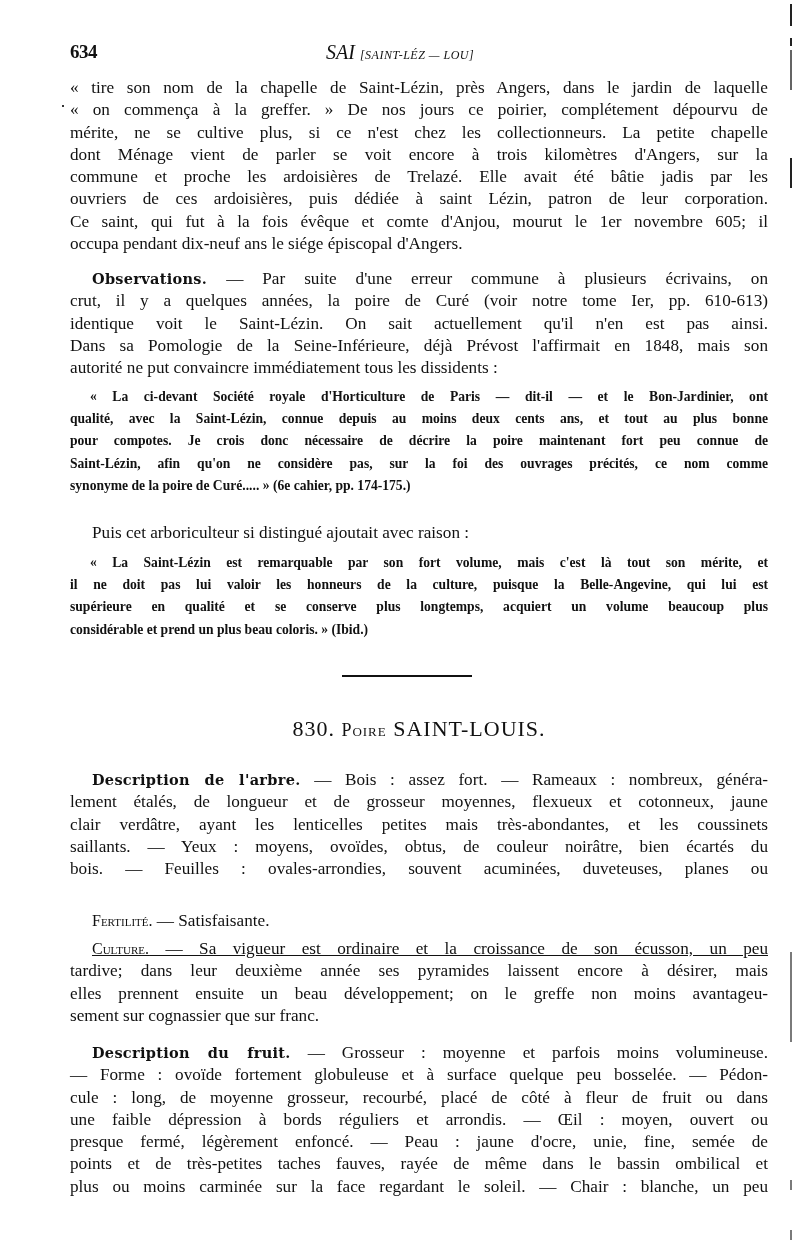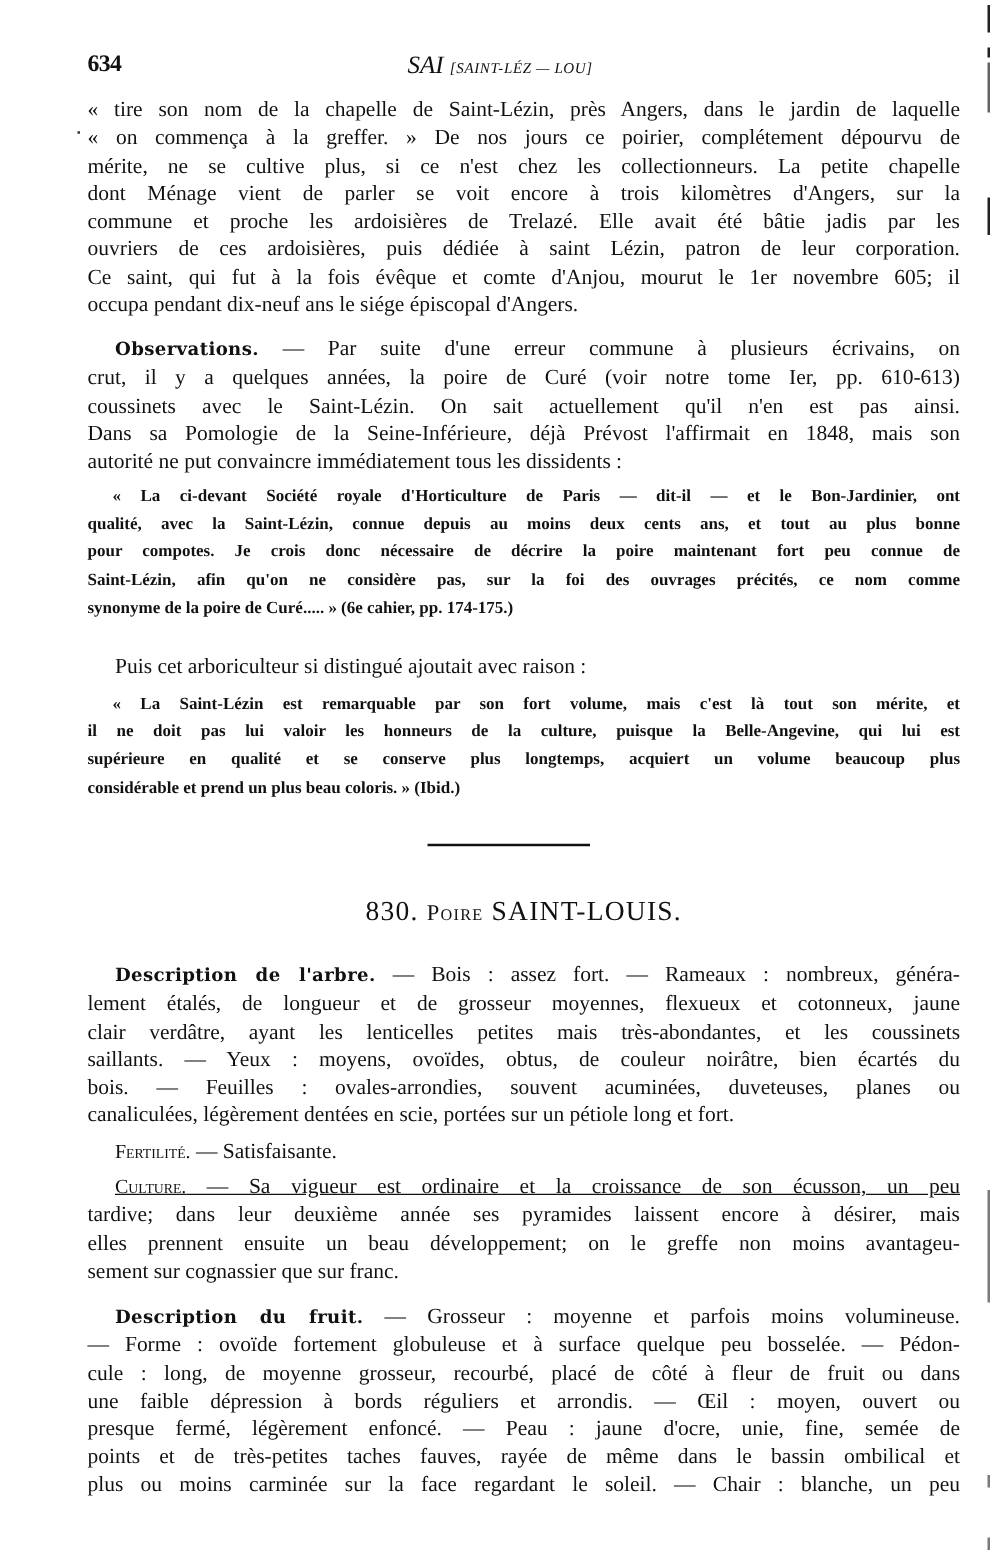--- a/index.html
+++ b/index.html
@@ -43,21 +43,21 @@
     <span class="line">dont Ménage vient de parler se voit encore à trois kilomètres d'Angers, sur la</span>
     <span class="line">commune et proche les ardoisières de Trelazé. Elle avait été bâtie jadis par les</span>
     <span class="line">ouvriers de ces ardoisières, puis dédiée à saint Lézin, patron de leur corporation.</span>
     <span class="line">Ce saint, qui fut à la fois évêque et comte d'Anjou, mourut le 1er novembre 605; il</span>
     <span class="line last">occupa pendant dix-neuf ans le siége épiscopal d'Angers.</span>
   </div>
 
   <div class="blk p" style="top:268px;">
     <span class="line" style="padding-left:22px;"><span class="bold-lead">Observations.</span><span> — Par suite d'une erreur commune à plusieurs écrivains, on</span></span>
     <span class="line">crut, il y a quelques années, la poire de Curé (voir notre tome Ier, pp. 610-613)</span>
-    <span class="line">coussinets avec le Saint-Lézin. On sait actuellement qu'il n'en est pas ainsi.</span>
+    <span class="line">identique voit le Saint-Lézin. On sait actuellement qu'il n'en est pas ainsi.</span>
     <span class="line">Dans sa Pomologie de la Seine-Inférieure, déjà Prévost l'affirmait en 1848, mais son</span>
     <span class="line last">autorité ne put convaincre immédiatement tous les dissidents :</span>
   </div>
 
   <div class="blk p q" style="top:386px;">
     <span class="line" style="padding-left:20px;">« La ci-devant Société royale d'Horticulture de Paris — dit-il — et le Bon-Jardinier, ont</span>
     <span class="line">qualité, avec la Saint-Lézin, connue depuis au moins deux cents ans, et tout au plus bonne</span>
     <span class="line">pour compotes. Je crois donc nécessaire de décrire la poire maintenant fort peu connue de</span>
     <span class="line">Saint-Lézin, afin qu'on ne considère pas, sur la foi des ouvrages précités, ce nom comme</span>
     <span class="line last">synonyme de la poire de Curé..... » (6e cahier, pp. 174-175.)</span>
@@ -81,21 +81,20 @@
     <span class="sc">Poire</span>
     <span>SAINT-LOUIS.</span>
   </div>
 
   <div class="blk p" style="top:769px;">
     <span class="line" style="padding-left:22px;"><span class="bold-lead">Description de l'arbre.</span><span> — Bois : assez fort. — Rameaux : nombreux, généra-</span></span>
     <span class="line">lement étalés, de longueur et de grosseur moyennes, flexueux et cotonneux, jaune</span>
     <span class="line">clair verdâtre, ayant les lenticelles petites mais très-abondantes, et les coussinets</span>
     <span class="line">saillants. — Yeux : moyens, ovoïdes, obtus, de couleur noirâtre, bien écartés du</span>
     <span class="line">bois. — Feuilles : ovales-arrondies, souvent acuminées, duveteuses, planes ou</span>
-    <span class="line last">canaliculées, légèrement dentées en scie, portées sur un pétiole long et fort.</span>
   </div>
 
   <div class="blk p" style="top:910px; padding-left:22px;">
     <span class="line last"><span class="sc-lead">Fertilité.</span><span> — Satisfaisante.</span></span>
   </div>
 
   <div class="blk p" style="top:938px;">
     <span class="line" style="padding-left:22px;text-decoration:underline;"><span class="sc-lead">Culture.</span><span> — Sa vigueur est ordinaire et la croissance de son écusson, un peu</span></span>
     <span class="line">tardive; dans leur deuxième année ses pyramides laissent encore à désirer, mais</span>
     <span class="line">elles prennent ensuite un beau développement; on le greffe non moins avantageu-</span>

